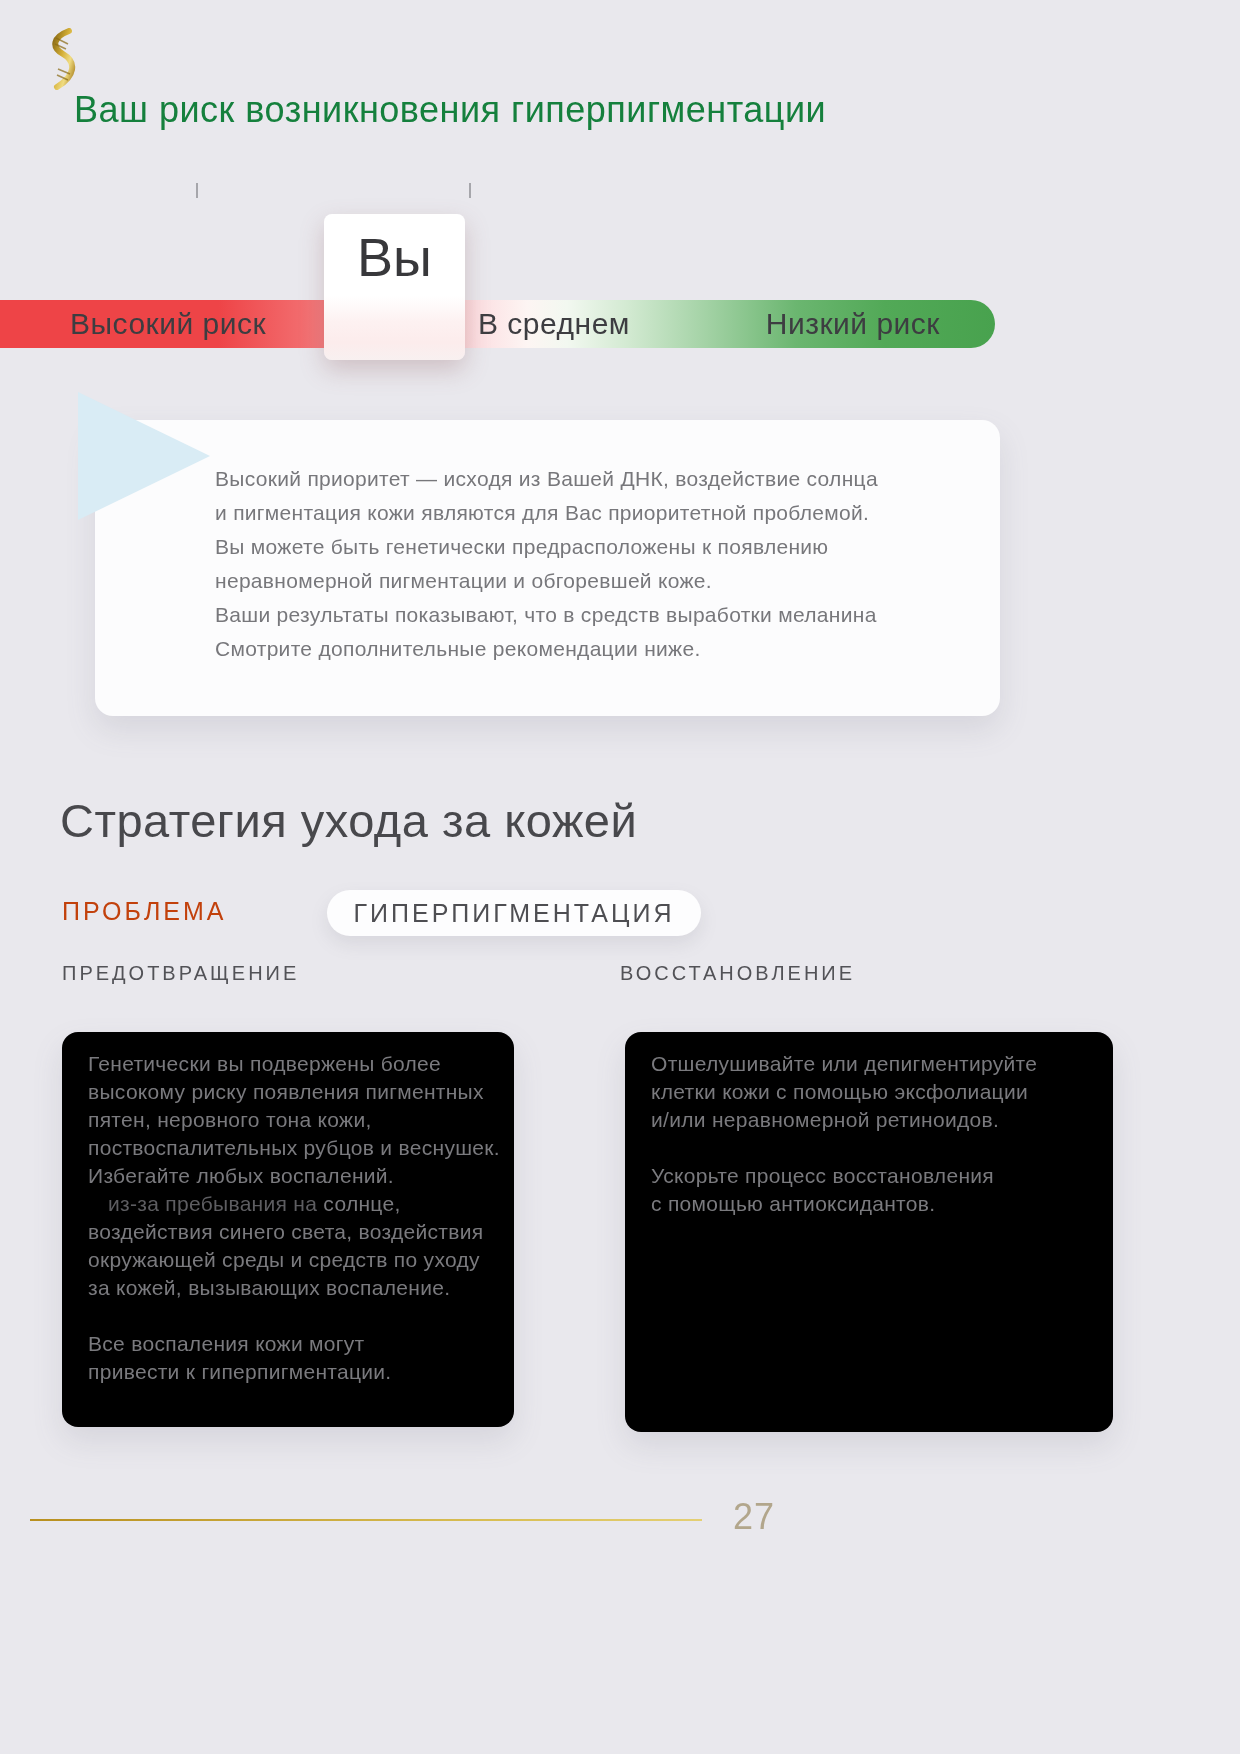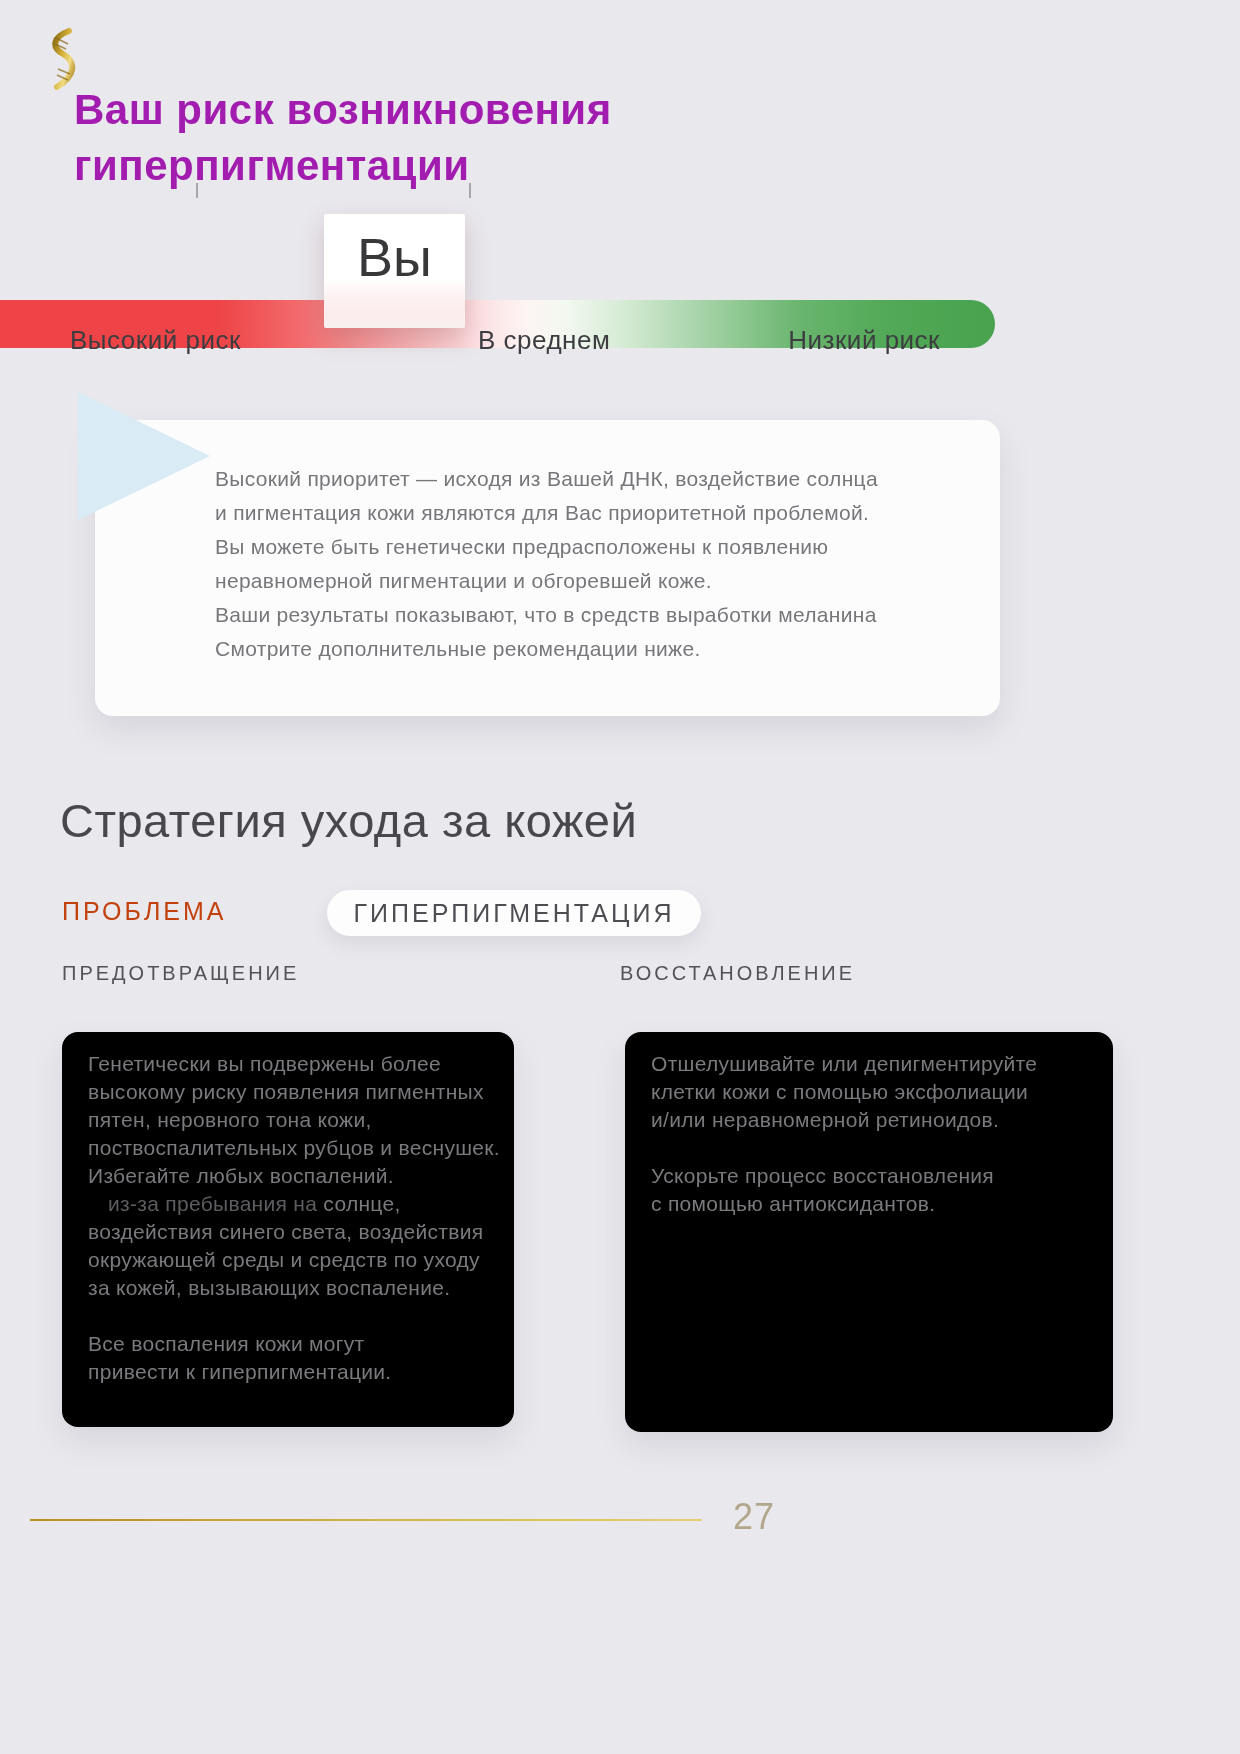--- a/index.html
+++ b/index.html
@@ -6,43 +6,43 @@
   .page{
     position:relative;width:1240px;height:1754px;margin:0 auto;
     background:#e9e8ed;overflow:hidden;
     font-family:"Liberation Sans","DejaVu Sans",sans-serif;
     -webkit-font-smoothing:antialiased;
   }
   
   .logo{position:absolute;left:44px;top:28px;width:36px;height:62px;}
   .page-title{
     position:absolute;left:74px;top:82px;width:900px;
-    font-size:42px;font-weight:700;color:#a21caf;letter-spacing:.5px;line-height:56px;
+    font-size:36px;font-weight:400;color:#15803d;letter-spacing:.5px;line-height:56px;
   }
   
   .scale-tick{position:absolute;top:183px;width:2px;height:15px;background:#a6a6ab;}
   .tick-left{left:196px;} .tick-right{left:469px;}
   .risk-bar{
     position:absolute;left:0;top:300px;width:995px;height:48px;
     border-radius:0 24px 24px 0;z-index:1;
     background:linear-gradient(90deg,
       #ee4447 0%, #ee4447 22%, #f26a6c 30%, #f7aaac 40%, #fcdfe2 48%,
       #fdf5f3 53%, #f2f8f0 57%, #d3ead2 63%, #a3d2a5 71%, #6bb670 80%,
       #52a957 89%, #48a24e 100%);
   }
   .bar-label{
-    position:absolute;top:16px;line-height:48px;font-size:26px;font-weight:300;
+    position:absolute;top:0;line-height:48px;font-size:30px;font-weight:300;
     color:#3d3d41;letter-spacing:.5px;white-space:nowrap;
   }
   .bar-label-high{left:70px;}
   .bar-label-medium{left:478px;}
   .bar-label-low{right:55px;}
   .risk-marker{
-    position:absolute;left:324px;top:214px;width:141px;height:114px;z-index:2;
-    border-radius:2px;text-align:center;padding-top:14px;box-sizing:border-box;
+    position:absolute;left:324px;top:214px;width:141px;height:146px;z-index:2;
+    border-radius:8px;text-align:center;padding-top:14px;box-sizing:border-box;
     background:linear-gradient(180deg,#ffffff 0%,#ffffff 56%,#fdf1f1 74%,#fcecec 88%,#f8f0f0 100%);
     box-shadow:0 10px 24px rgba(140,90,95,.28);
   }
   .risk-marker-label{font-size:54px;font-weight:300;color:#38383b;line-height:58px;}
   
   .summary-card{
     position:absolute;left:95px;top:420px;width:905px;height:296px;
     background:#fcfcfd;border-radius:18px;z-index:2;
     box-shadow:0 14px 30px rgba(110,110,130,.15);
   }

